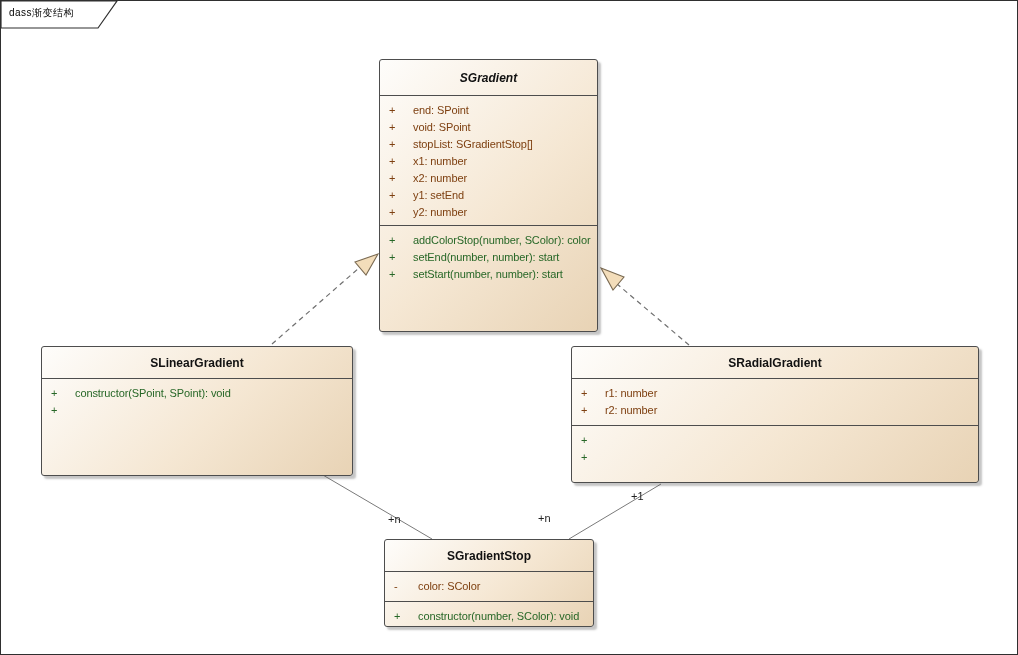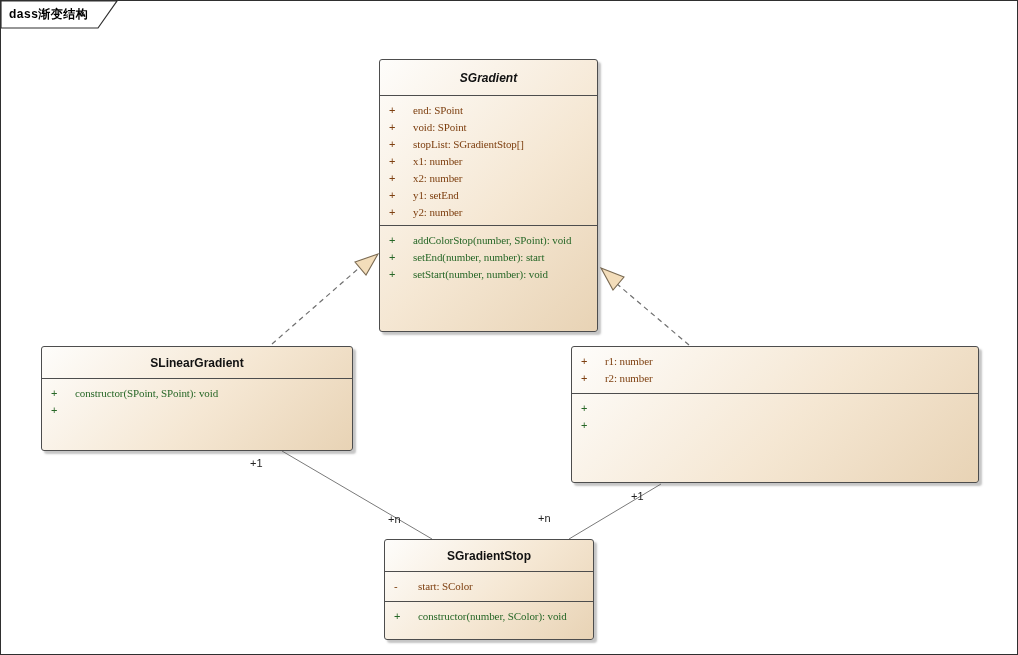--- a/index.html
+++ b/index.html
@@ -5,41 +5,41 @@
   html,body{margin:0;padding:0;background:#ffffff;}
   #canvas{
     position:relative;width:1018px;height:655px;box-sizing:border-box;
     border:1px solid #2f2f2f;background:#ffffff;overflow:hidden;
     font-family:"Liberation Sans",sans-serif;
   }
   
   .tab{position:absolute;left:0;top:0;width:122px;height:30px;}
   .tab svg{position:absolute;left:0;top:0;}
   .tab .tab-text{
-    position:absolute;left:8px;top:5px;font-size:12px;font-weight:bold;color:#000;
+    position:absolute;left:8px;top:5px;font-size:10px;font-weight:normal;color:#000;
     white-space:nowrap;letter-spacing:0.5px;
   }
   
   .uml-class{
     position:absolute;box-sizing:border-box;
     border:1px solid #4d4d4d;border-radius:3px;
     background:linear-gradient(135deg,#fefdfb 0%,#f5e7d3 55%,#e8d3b5 100%);
     box-shadow:3px 3px 2px rgba(90,90,90,0.35);
     display:flex;flex-direction:column;
   }
   .uml-title{
     box-sizing:border-box;flex:0 0 auto;display:flex;align-items:center;justify-content:center;
     border-bottom:1px solid #4d4d4d;font-size:12px;font-weight:bold;color:#111;
   }
   .abstract .uml-title{font-style:italic;}
   .compartment{box-sizing:border-box;padding-top:5px;overflow:hidden;}
   .compartment.sep{border-top:1px solid #4d4d4d;}
   .mrow{height:17px;display:flex;align-items:center;font-size:11px;white-space:nowrap;}
   .vis{flex:0 0 24px;padding-left:9px;}
-  .mtext{letter-spacing:-0.1px;font-family:Liberation Serif, serif;}
+  .mtext{letter-spacing:-0.1px;}
   .attrs .mrow{color:#7e4011;}
   .methods .mrow{color:#276727;}
   
   #connectors{position:absolute;left:0;top:0;pointer-events:none;}
   .mult-label{
     position:absolute;font-size:11px;color:#222;white-space:nowrap;
   }
 </style>
 </head>
 <body>
@@ -99,73 +99,74 @@
         <span class="mtext">y1: setEnd</span>
       </div>
       <div class="mrow">
         <span class="vis">+</span>
         <span class="mtext">y2: number</span>
       </div>
     </div>
     <div class="compartment methods sep" style="flex:1;">
       <div class="mrow">
         <span class="vis">+</span>
-        <span class="mtext">addColorStop(number, SPoint): void</span>
+        <span class="mtext">addColorStop(number, SColor): color</span>
       </div>
       <div class="mrow">
         <span class="vis">+</span>
         <span class="mtext">setEnd(number, number): start</span>
       </div>
       <div class="mrow">
         <span class="vis">+</span>
-        <span class="mtext">setStart(number, number): void</span>
+        <span class="mtext">setStart(number, number): start</span>
       </div>
     </div>
   </div>
 
-  <div class="uml-class" style="left:40px;top:345px;width:312px;height:105px;">
+  <div class="uml-class" style="left:40px;top:345px;width:312px;height:130px;">
     <div class="uml-title" style="height:32px;">SLinearGradient</div>
     <div class="compartment methods" style="flex:1;">
       <div class="mrow">
         <span class="vis">+</span>
         <span class="mtext">constructor(SPoint, SPoint): void</span>
       </div>
       <div class="mrow">
         <span class="vis">+</span>
       </div>
     </div>
   </div>
 
   <div class="uml-class" style="left:570px;top:345px;width:408px;height:137px;">
+    <div class="uml-title" style="height:32px;">SRadialGradient</div>
     <div class="compartment attrs" style="height:46px;">
       <div class="mrow">
         <span class="vis">+</span>
         <span class="mtext">r1: number</span>
       </div>
       <div class="mrow">
         <span class="vis">+</span>
         <span class="mtext">r2: number</span>
       </div>
     </div>
     <div class="compartment methods sep" style="flex:1;">
       <div class="mrow">
         <span class="vis">+</span>
       </div>
       <div class="mrow">
         <span class="vis">+</span>
       </div>
     </div>
   </div>
 
-  <div class="uml-class" style="left:383px;top:538px;width:210px;height:101px;">
+  <div class="uml-class" style="left:383px;top:538px;width:210px;height:88px;">
     <div class="uml-title" style="height:32px;">SGradientStop</div>
     <div class="compartment attrs" style="height:29px;">
       <div class="mrow">
         <span class="vis">-</span>
-        <span class="mtext">start: SColor</span>
+        <span class="mtext">color: SColor</span>
       </div>
     </div>
     <div class="compartment methods sep" style="flex:1;">
       <div class="mrow">
         <span class="vis">+</span>
         <span class="mtext">constructor(number, SColor): void</span>
       </div>
     </div>
   </div>
 

